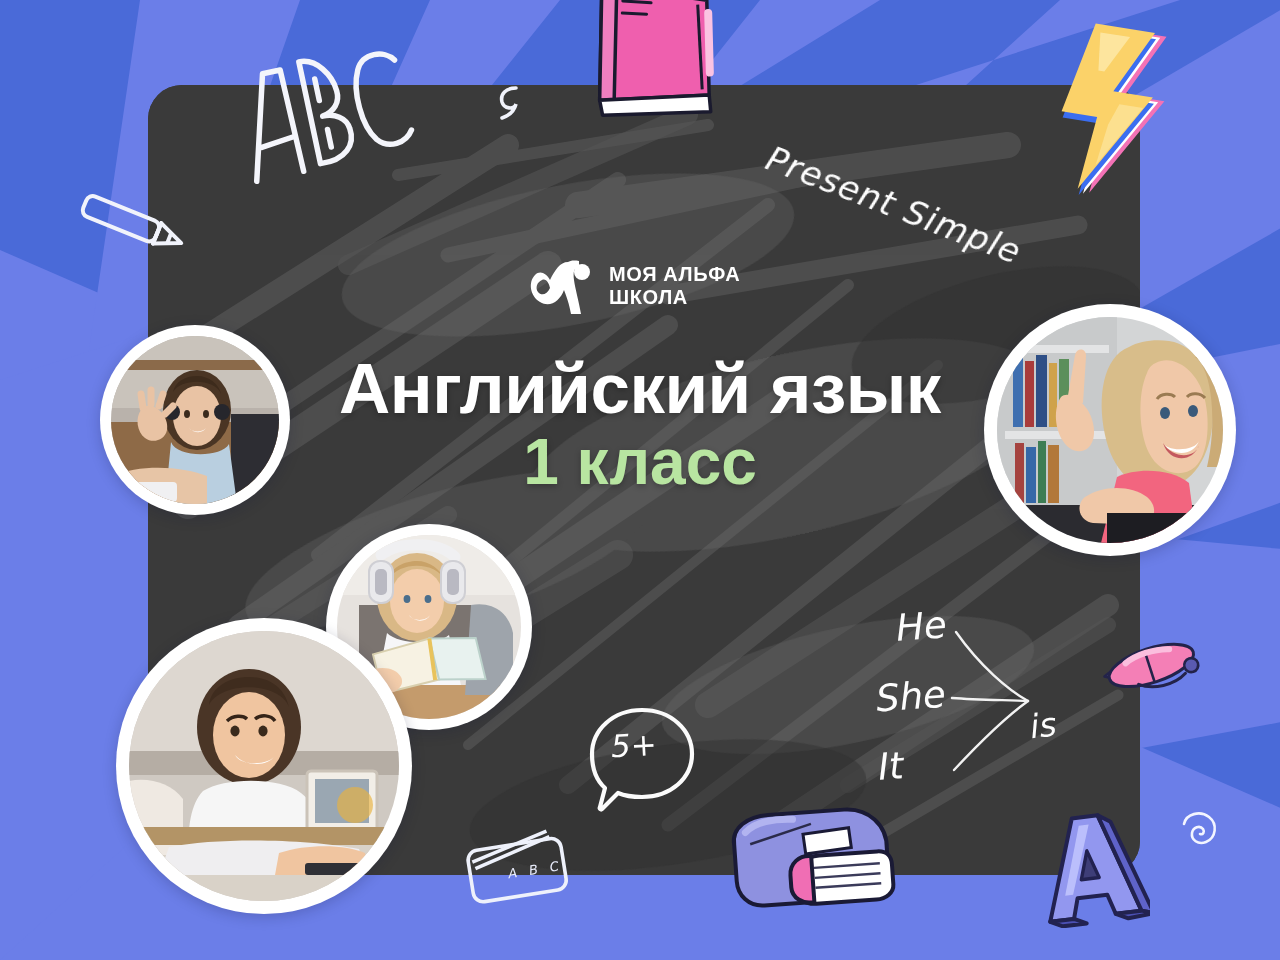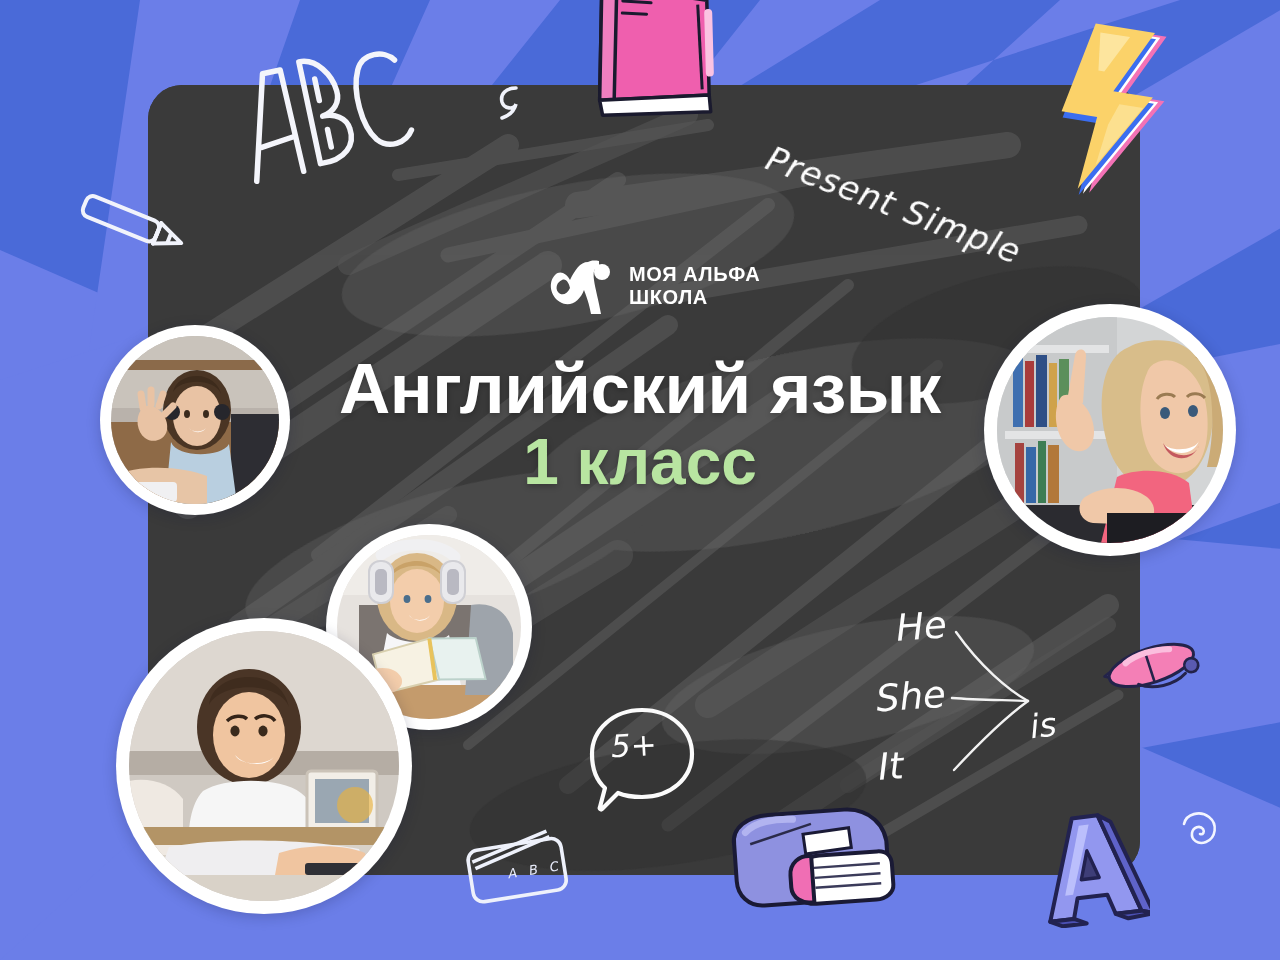--- a/index.html
+++ b/index.html
@@ -27,21 +27,21 @@
     width: 992px; height: 790px;
     background: #3a3a3a;
     border-radius: 34px;
     overflow: hidden;
   }
   .board-texture { position: absolute; inset: 0; }
   .board-texture svg { display:block; width:100%; height:100%; }
 
   
   .logo-wrap {
-    position: absolute; left: 544px; top: 250px;
+    position: absolute; left: 524px; top: 250px;
     display: flex; align-items: center; gap: 13px;
     z-index: 14;
   }
   .logo-mark { width: 72px; height: 72px; }
   .logo-text {
     color: #ffffff;
     font-weight: bold;
     font-size: 20px;
     line-height: 1.14;
     letter-spacing: 0.6px;

